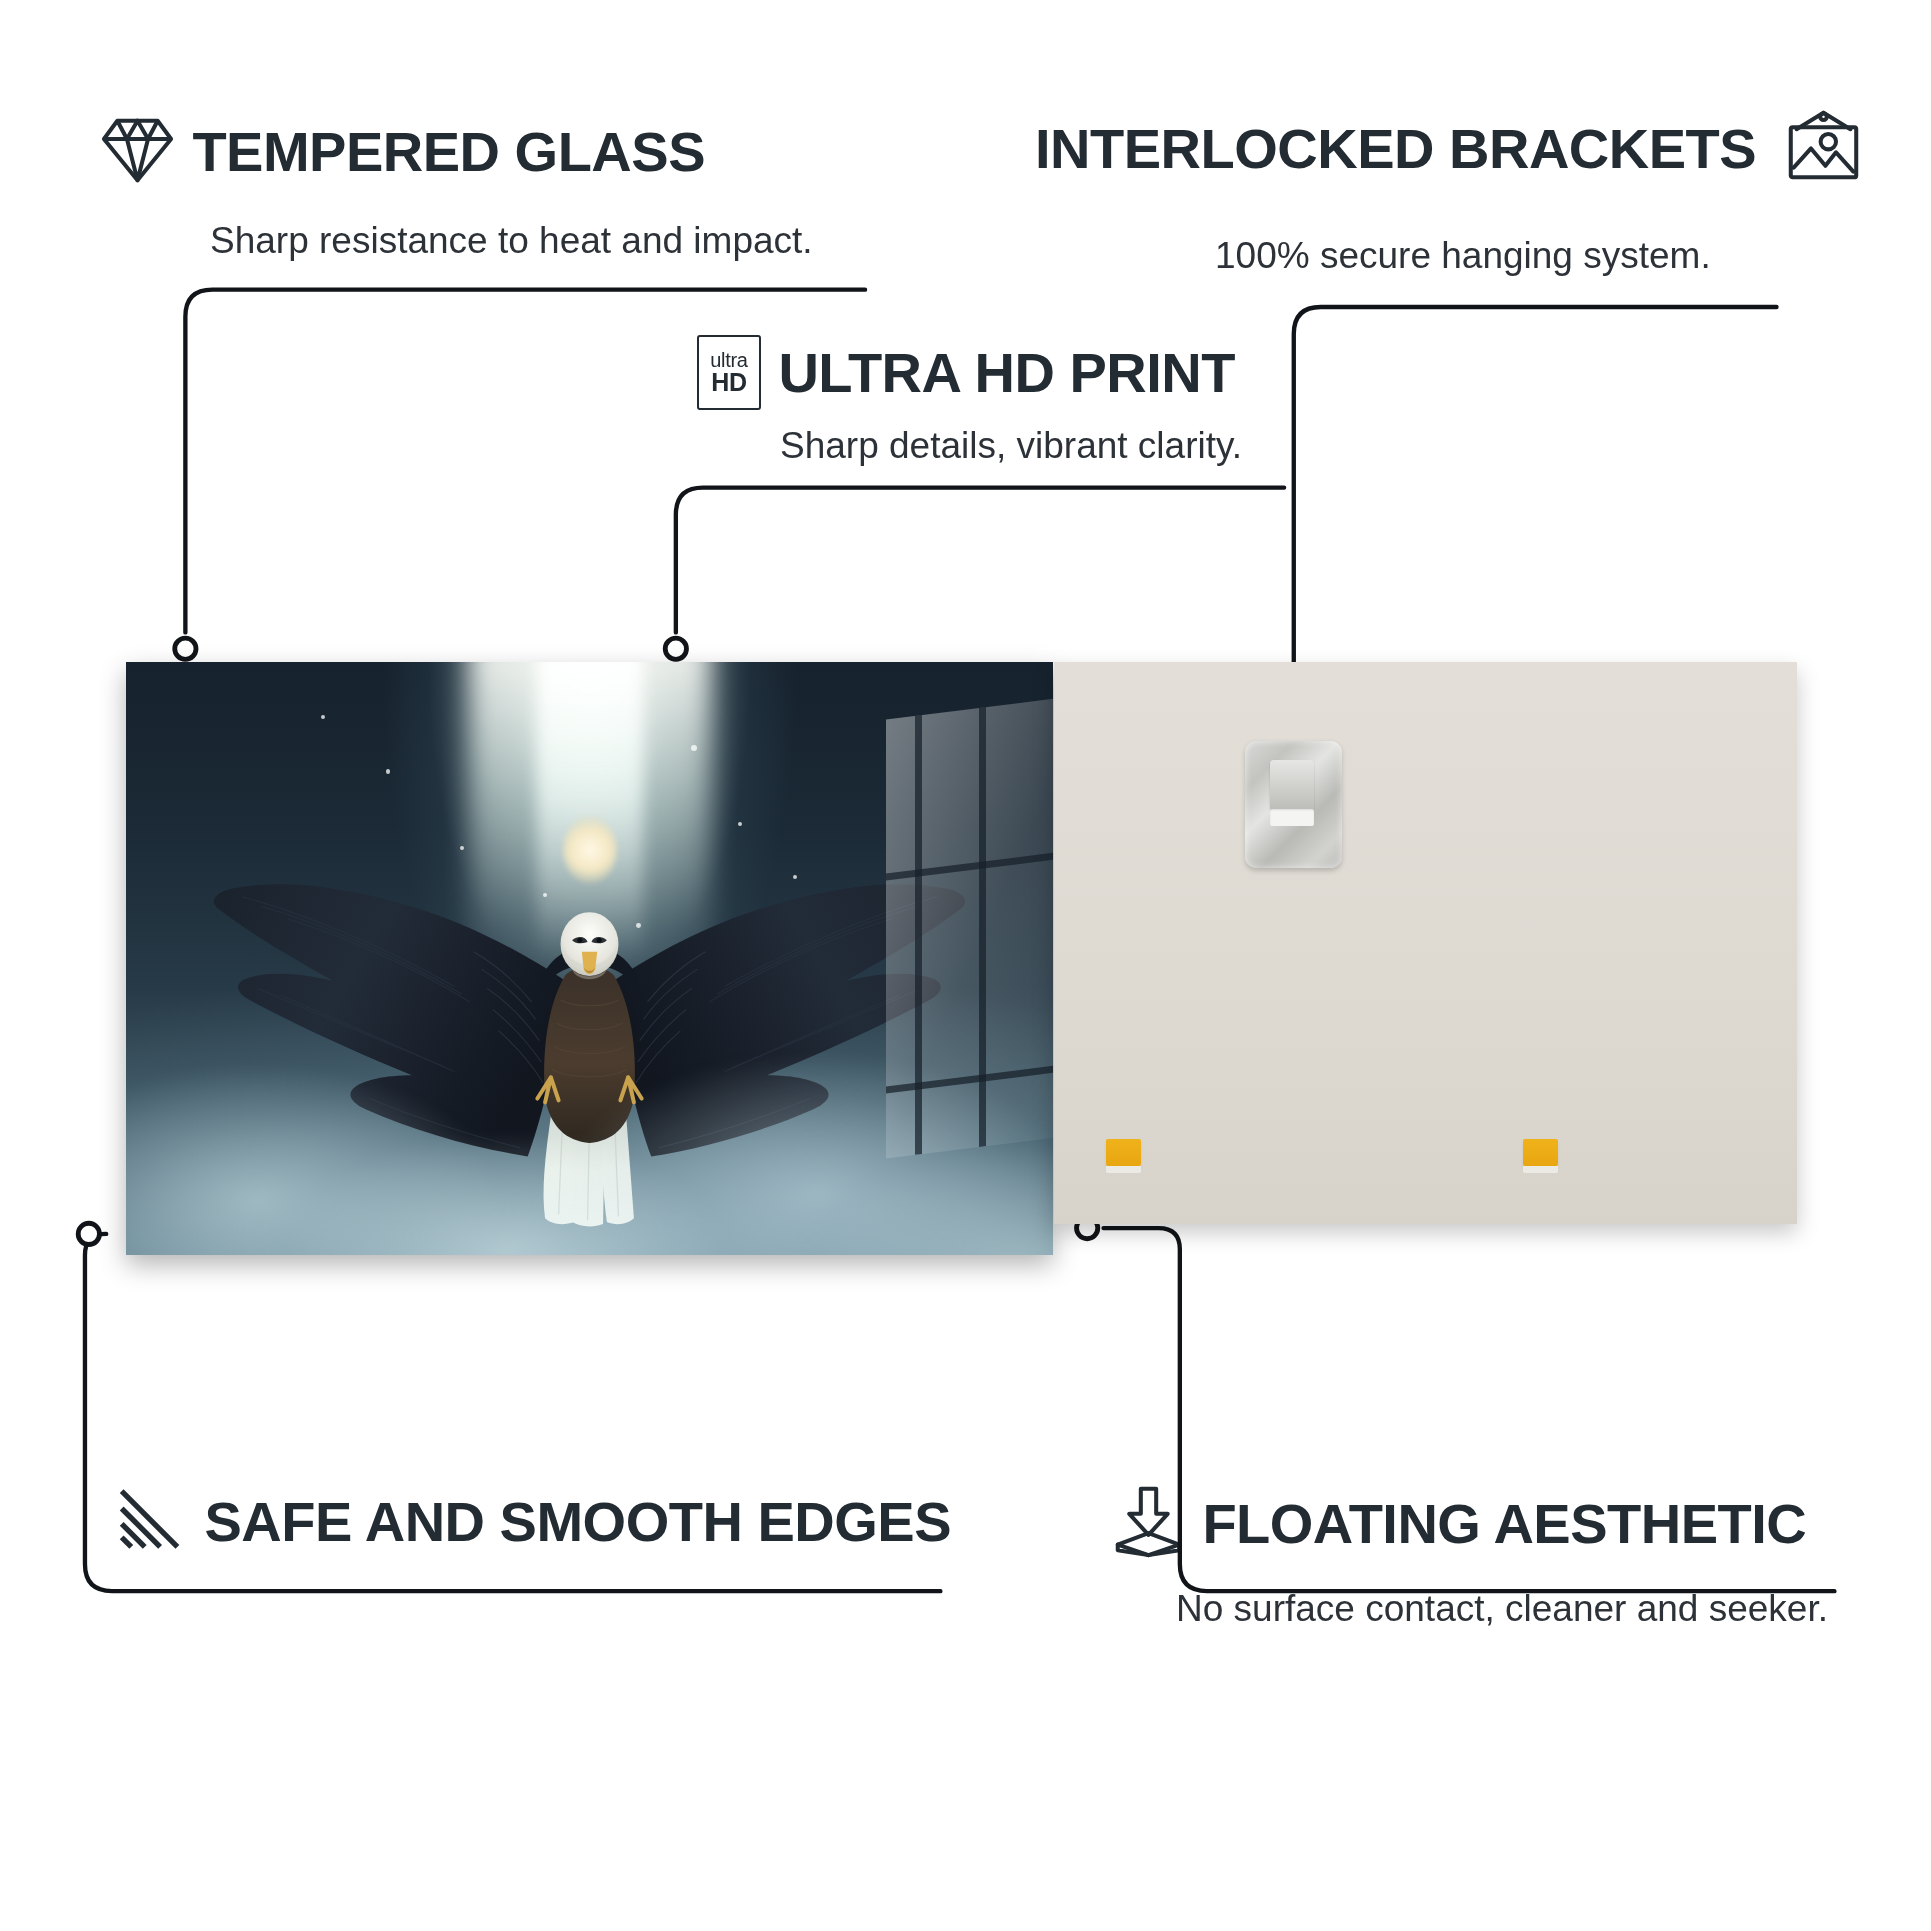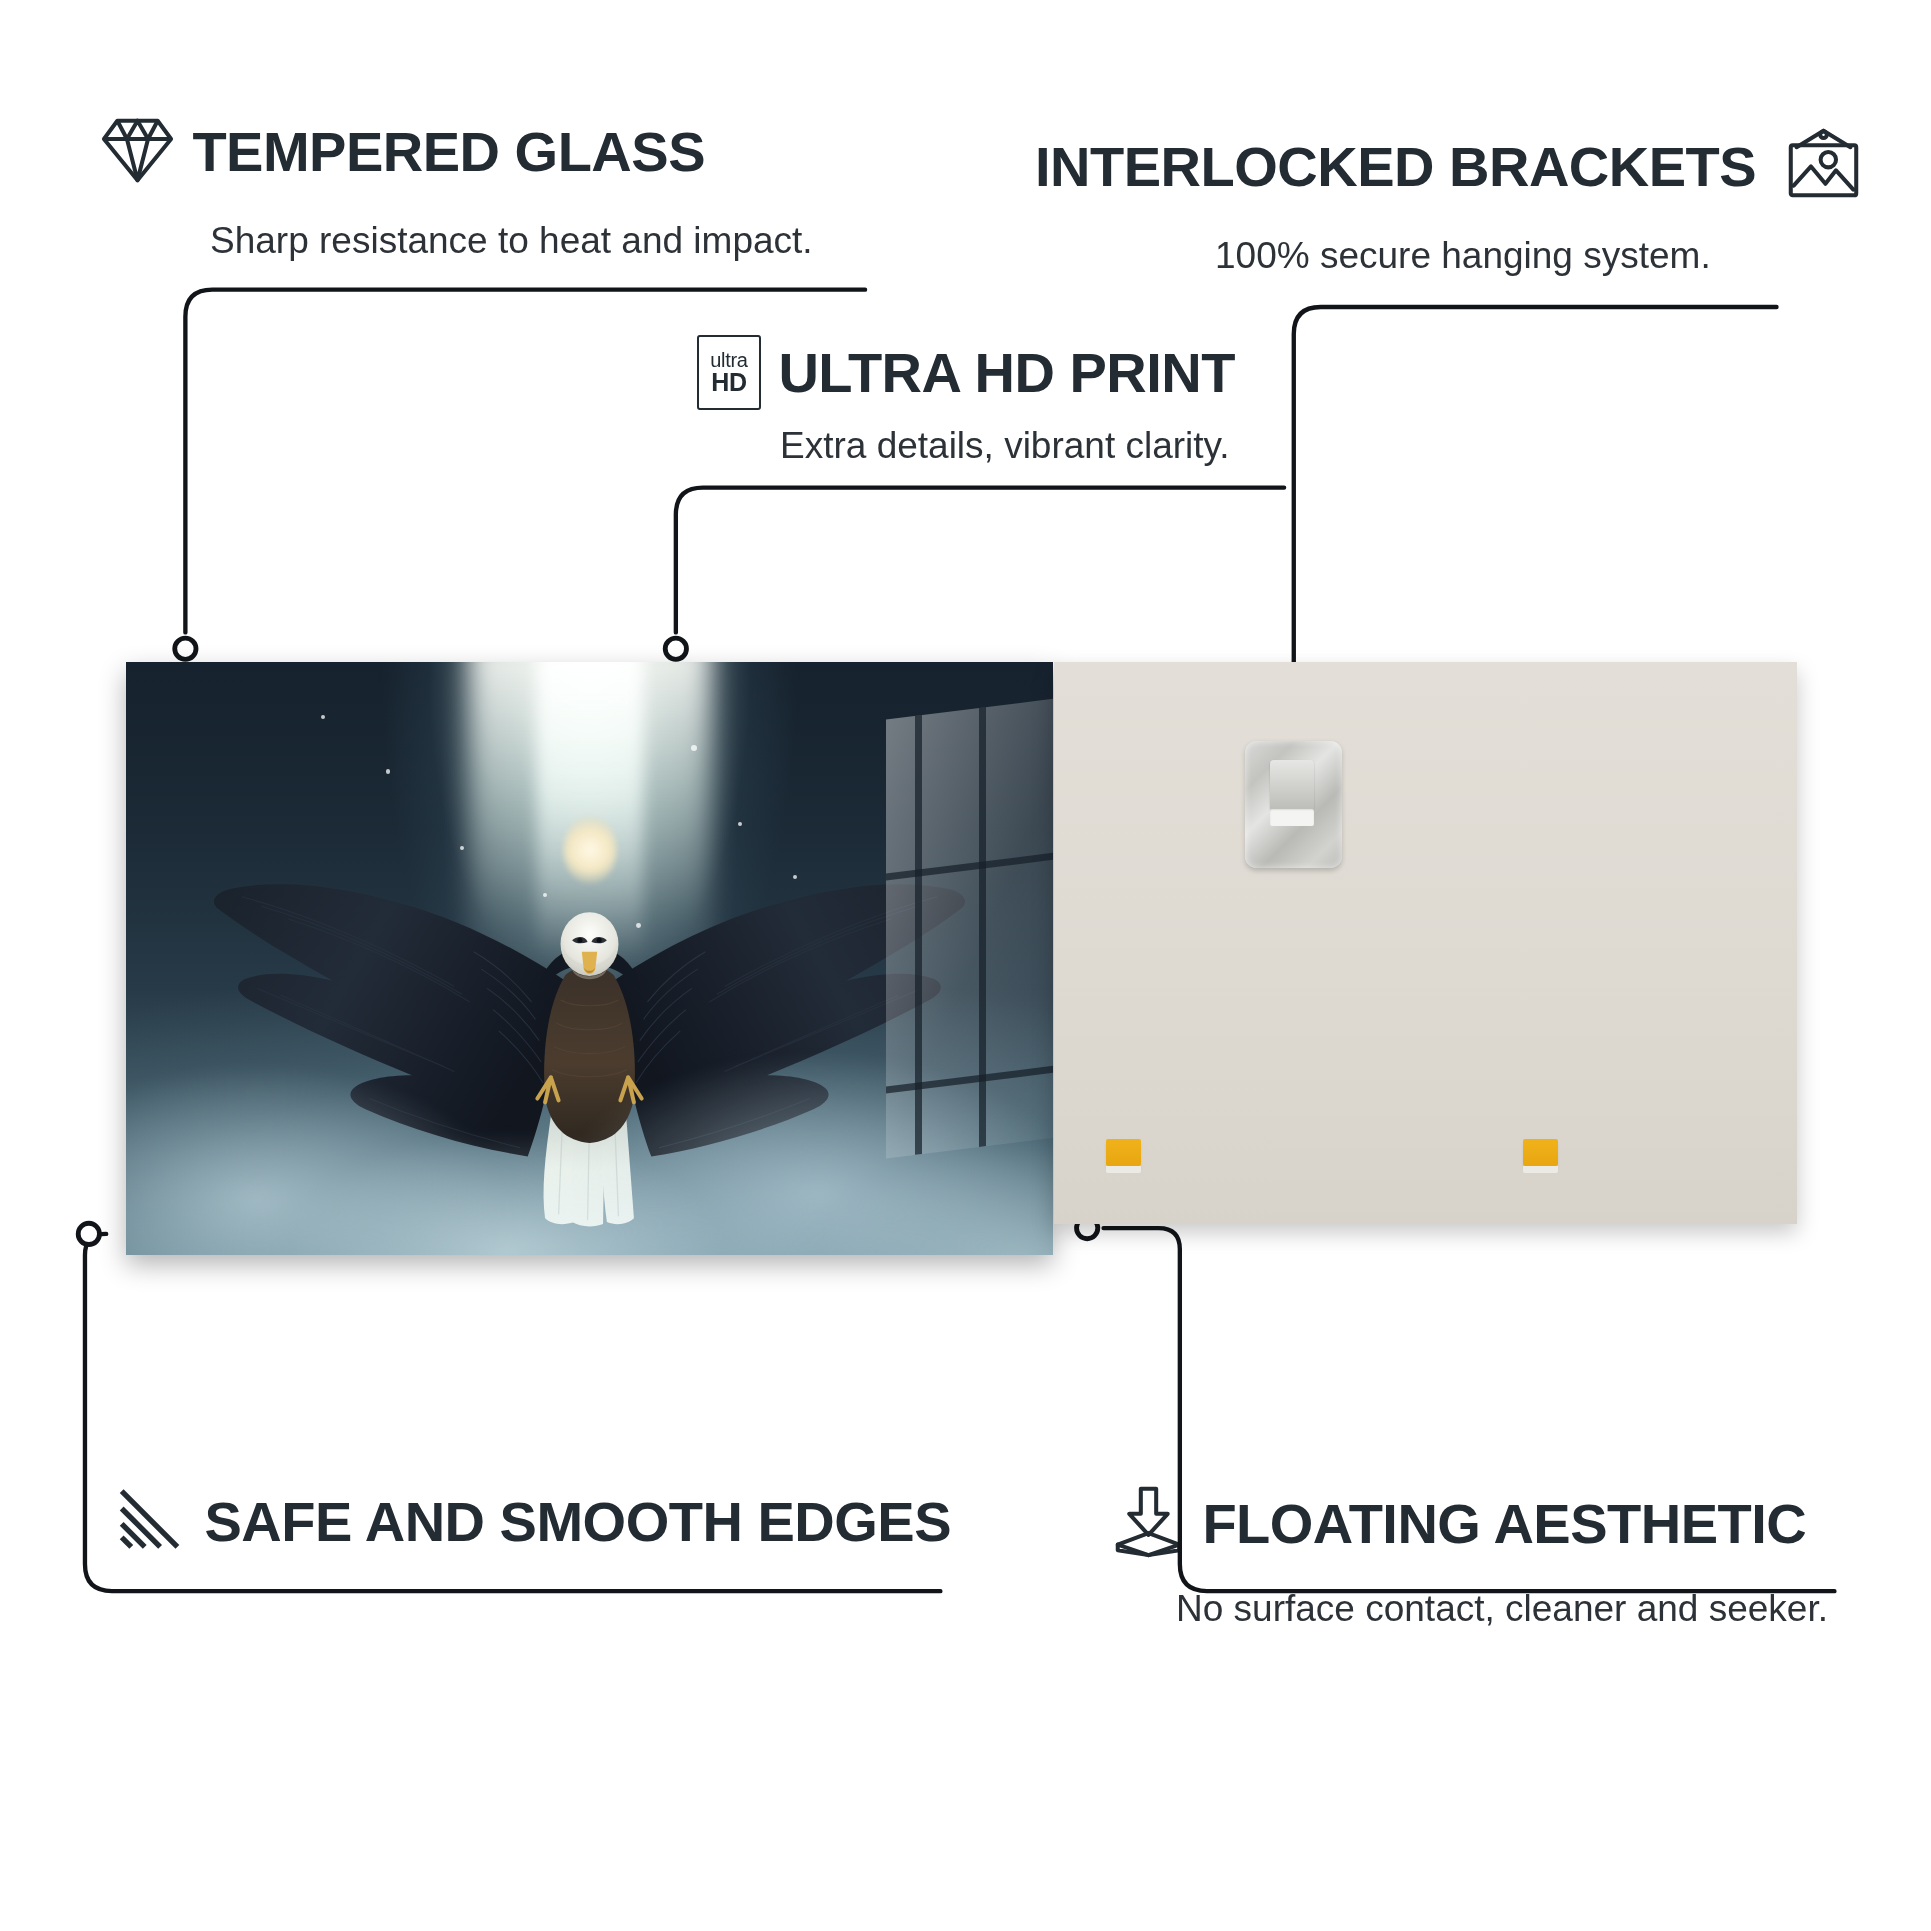--- a/index.html
+++ b/index.html
@@ -161,21 +161,21 @@
           <path d="M4 26 L74 26"></path>
           <path d="M18 7 L28 26 L39 69 L50 26 L60 7"></path>
           <path d="M28 26 L39 7 L50 26"></path>
         </g>
       </svg>
     </span>
     <span class="feat-title">TEMPERED GLASS</span>
   </div>
   <div class="abs feat-sub" style="left:210px;top:220px;">Sharp resistance to heat and impact.</div>
 
-  <div class="abs feat-head" style="left:1035px;top:126px;">
+  <div class="abs feat-head" style="left:1035px;top:108px;">
     <span class="feat-title">INTERLOCKED BRACKETS</span>
     <span class="ico" style="margin-left:9.7px;">
       <svg width="81" height="77" viewBox="0 0 84 80">
         <g fill="none" stroke="#232b33" stroke-width="4.2" stroke-linejoin="round" stroke-linecap="round">
           <path d="M42 5 L14 22 M42 5 L70 22"></path>
           <circle cx="42" cy="9" r="3.4"></circle>
           <rect x="8" y="20" width="68" height="52" rx="2"></rect>
           <path d="M11 62 L29 42 L44 60 L55 46 L73 66"></path>
           <circle cx="47" cy="35" r="8"></circle>
         </g>
@@ -184,21 +184,21 @@
   </div>
   <div class="abs feat-sub" style="left:1215px;top:235px;">100% secure hanging system.</div>
 
   <div class="abs feat-head" style="left:697px;top:335px;">
     <span class="uhd-badge ico">
       <span class="l1">ultra</span>
       <span class="l2">HD</span>
     </span>
     <span class="feat-title">ULTRA HD PRINT</span>
   </div>
-  <div class="abs feat-sub" style="left:780px;top:425px;">Extra details, vibrant clarity.</div>
+  <div class="abs feat-sub" style="left:780px;top:425px;">Sharp details, vibrant clarity.</div>
 
   <div class="abs feat-head" style="left:114px;top:1485px;">
     <span class="ico">
       <svg width="73" height="70" viewBox="0 0 76 72">
         <g fill="none" stroke="#232b33" stroke-width="5.6" stroke-linecap="butt">
           <path d="M8 6 L66 64"></path>
           <path d="M8 24 L48 64"></path>
           <path d="M8 40 L32 64"></path>
           <path d="M8 54 L18 64"></path>
         </g>

